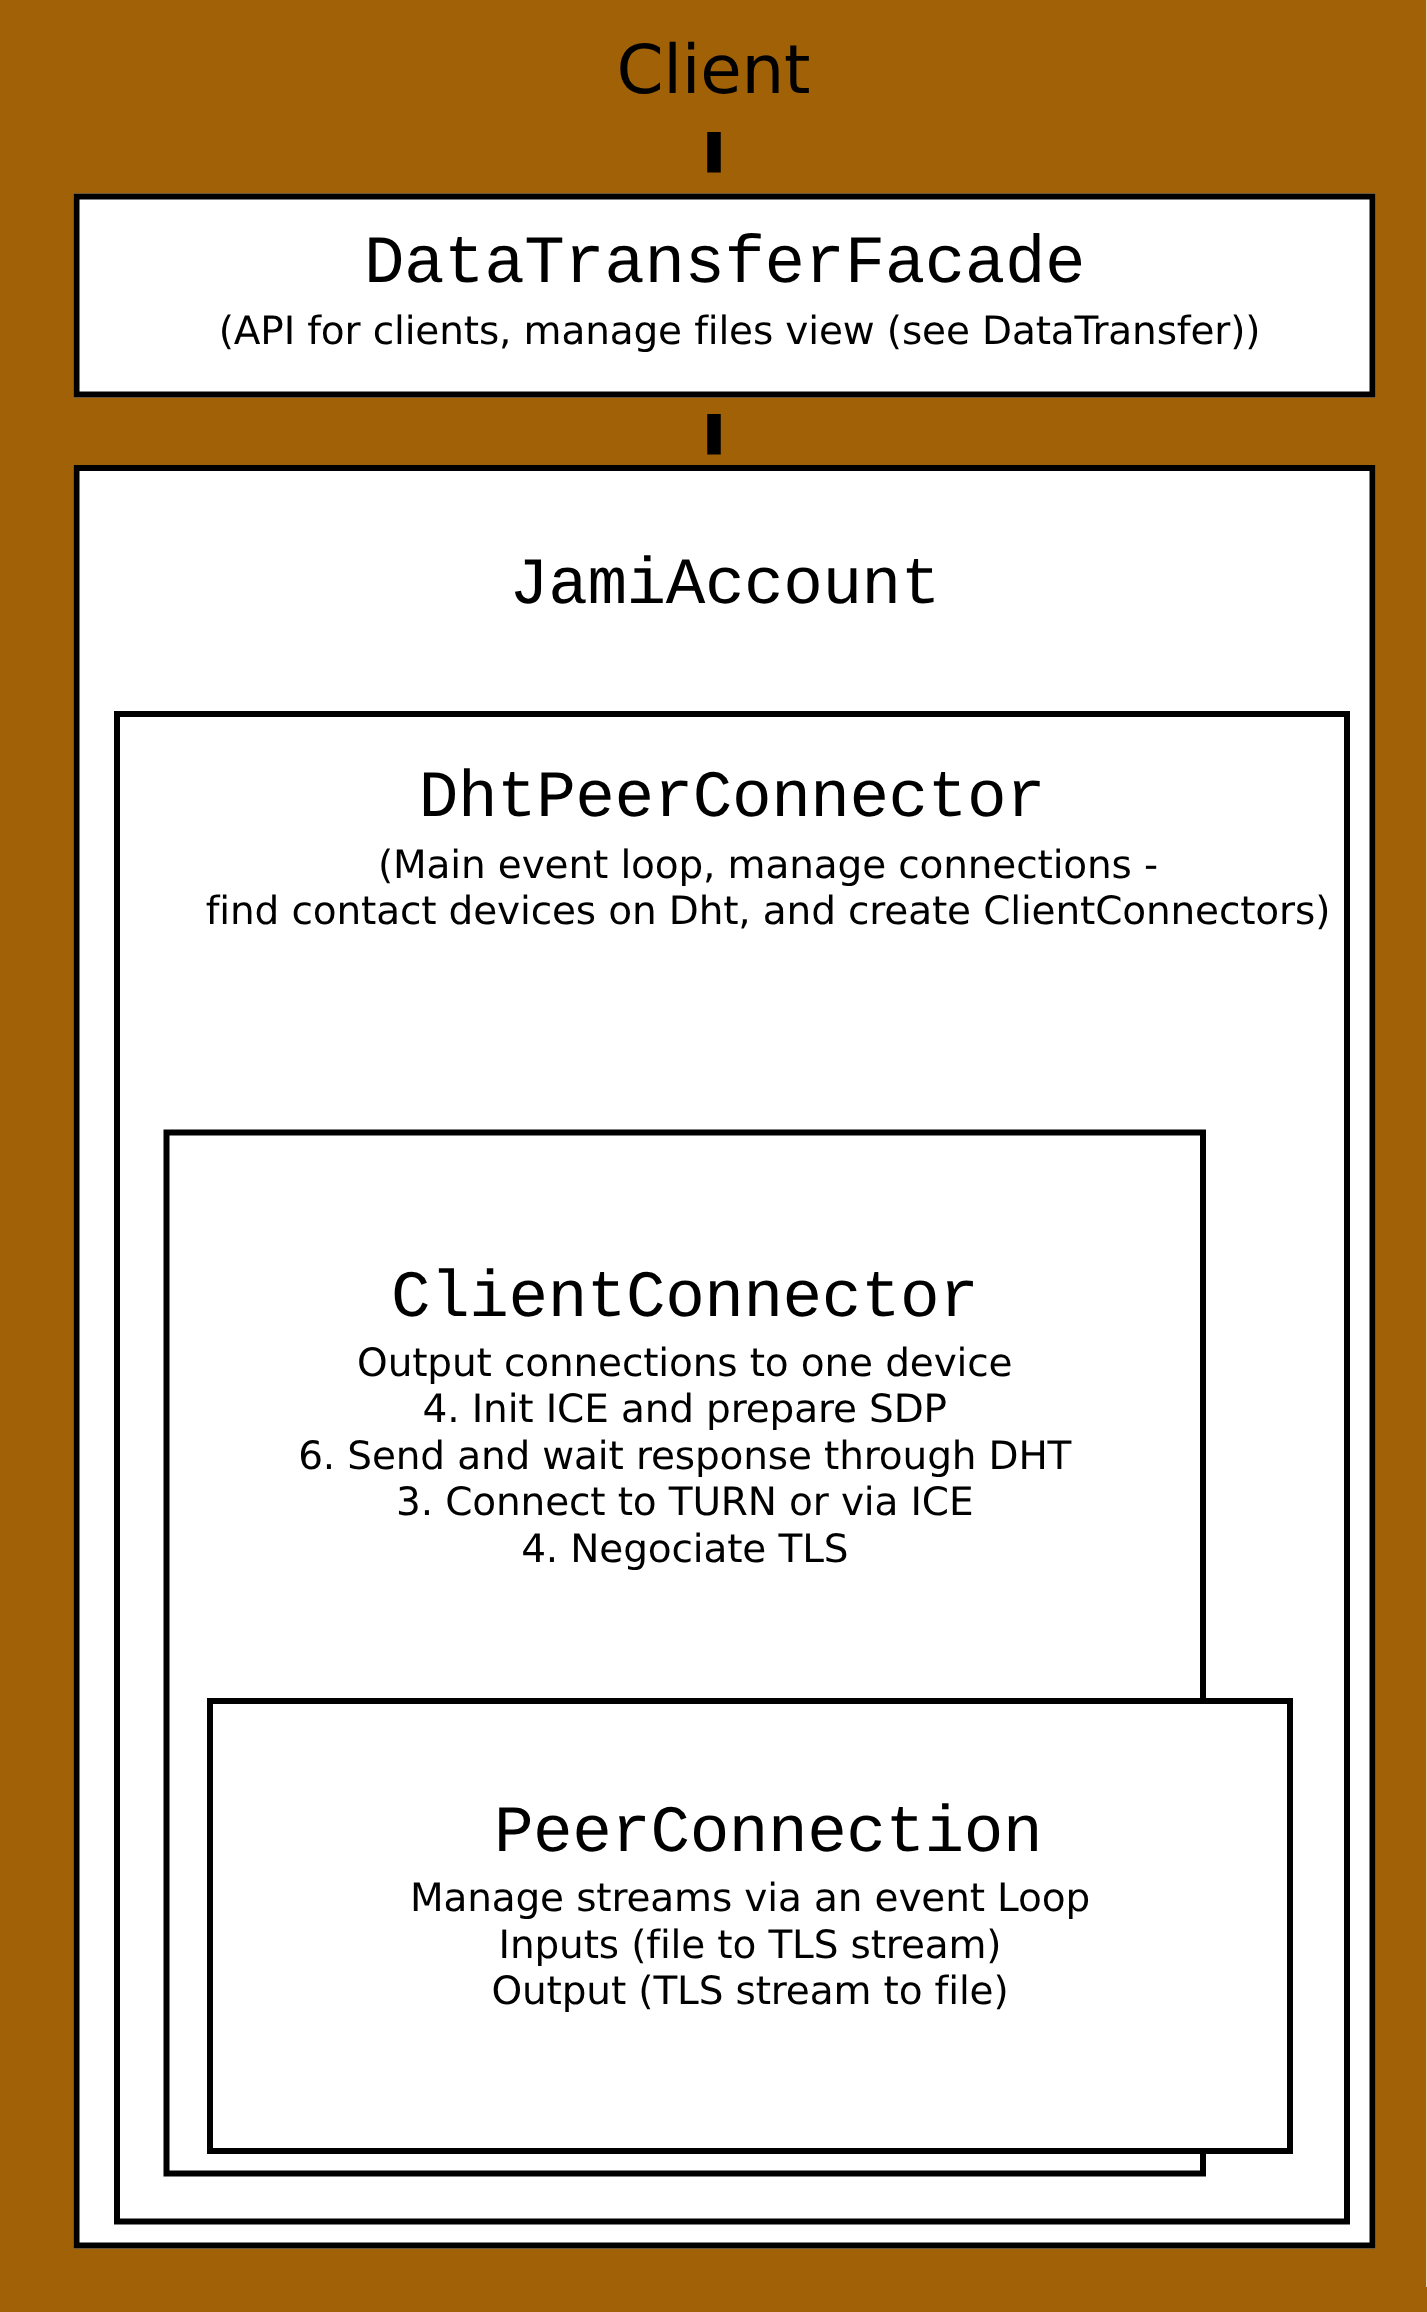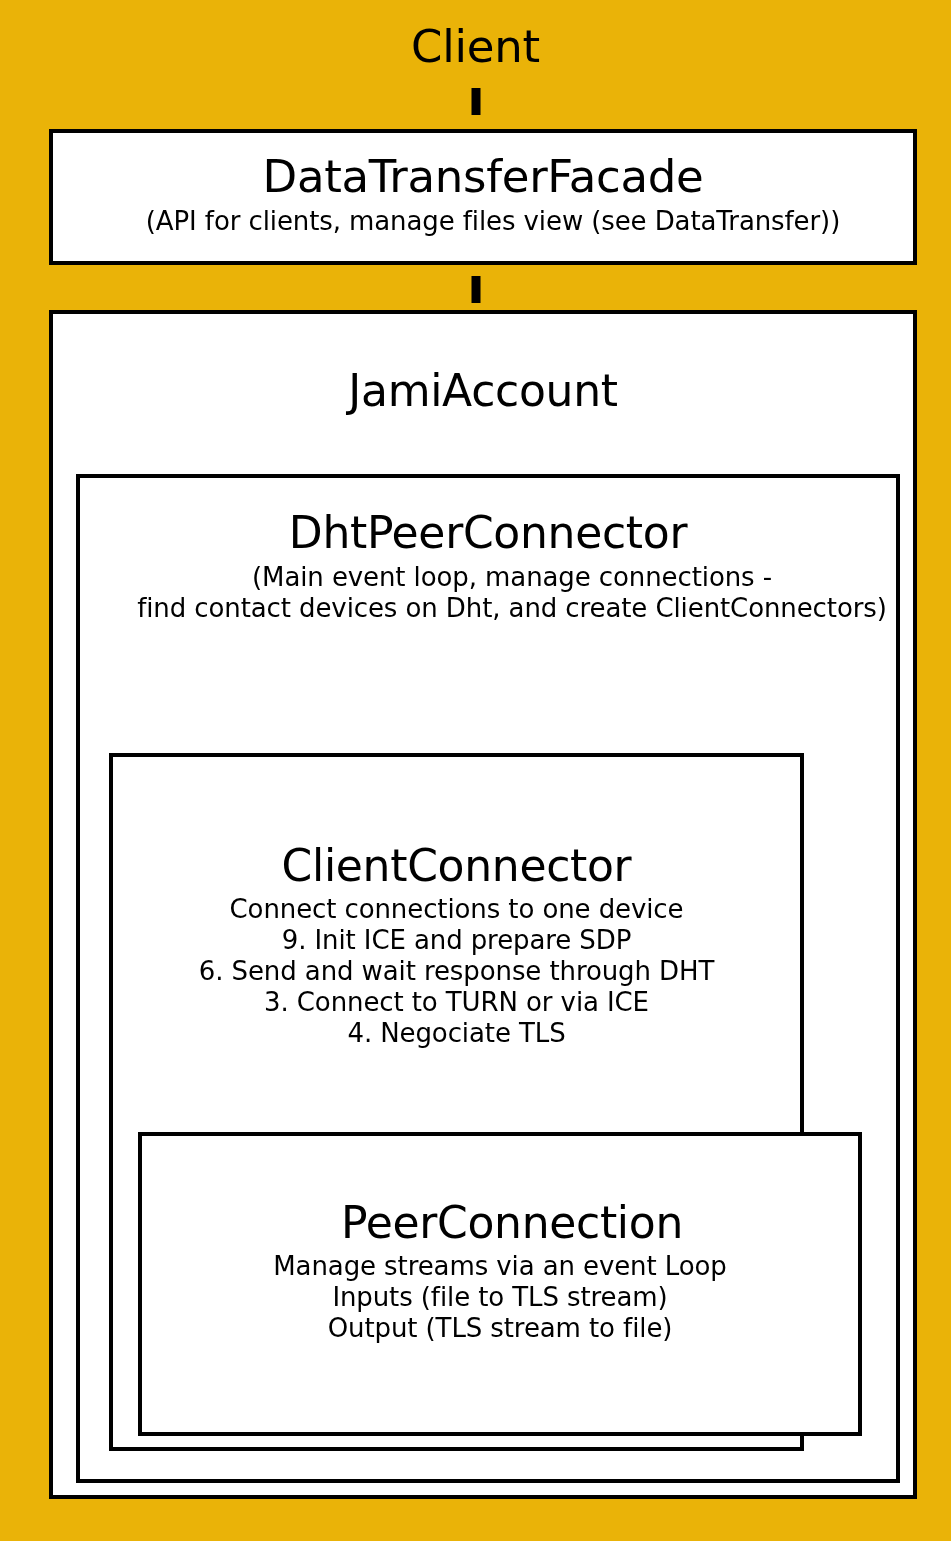--- a/index.html
+++ b/index.html
@@ -9,21 +9,21 @@
     background: #ffffff;
   }
   body {
     font-family: "DejaVu Sans", sans-serif;
     color: #000000;
   }
   #diagram {
     position: relative;
     width: 951px;
     height: 1541px;
-    background: #eab308;
+    background: #a16207;
     overflow: hidden;
   }
 
   
   .title-root {
     position: absolute;
     left: 0;
     right: 0;
     top: 22px;
     text-align: center;
@@ -57,20 +57,21 @@
   .box-dhtpeer         { left: 23px;  top: 160px;  width: 824px; height: 1009px; }
   .box-clientconnector { left: 29px;  top: 275px;  width: 695px; height: 698px; }
   .box-peerconnection  { left: 25px;  top: 375px;  width: 724px; height: 304px; }
 
   
   .box-title {
     font-weight: 400;
     line-height: 1.05;
     letter-spacing: -0.3px;
     white-space: nowrap;
+    font-family: Liberation Mono, monospace;
   }
   .title-facade    { font-size: 45px; margin-top: 20px; }
   .title-account   { font-size: 44px; margin-top: 54px; }
   .title-dht       { font-size: 44px; margin-top: 32px; }
   .title-client    { font-size: 44px; margin-top: 86px; }
   .title-peer      { font-size: 44px; margin-top: 64px; padding-left: 24px; }
 
   
   .subtitle {
     font-size: 26px;
@@ -108,22 +109,22 @@
     <div class="box box-dhtpeer">
       <div class="box-title title-dht">DhtPeerConnector</div>
       <div class="subtitle sub-dht">
         <span class="line">(Main event loop, manage connections -</span>
         <span class="line">find contact devices on Dht, and create ClientConnectors)</span>
       </div>
 
       <div class="box box-clientconnector">
         <div class="box-title title-client">ClientConnector</div>
         <div class="subtitle sub-client">
-          <span class="line">Connect connections to one device</span>
-          <span class="line">9. Init ICE and prepare SDP</span>
+          <span class="line">Output connections to one device</span>
+          <span class="line">4. Init ICE and prepare SDP</span>
           <span class="line">6. Send and wait response through DHT</span>
           <span class="line">3. Connect to TURN or via ICE</span>
           <span class="line">4. Negociate TLS</span>
         </div>
 
         <div class="box box-peerconnection">
           <div class="box-title title-peer">PeerConnection</div>
           <div class="subtitle sub-peer">
             <span class="line">Manage streams via an event Loop</span>
             <span class="line">Inputs (file to TLS stream)</span>

